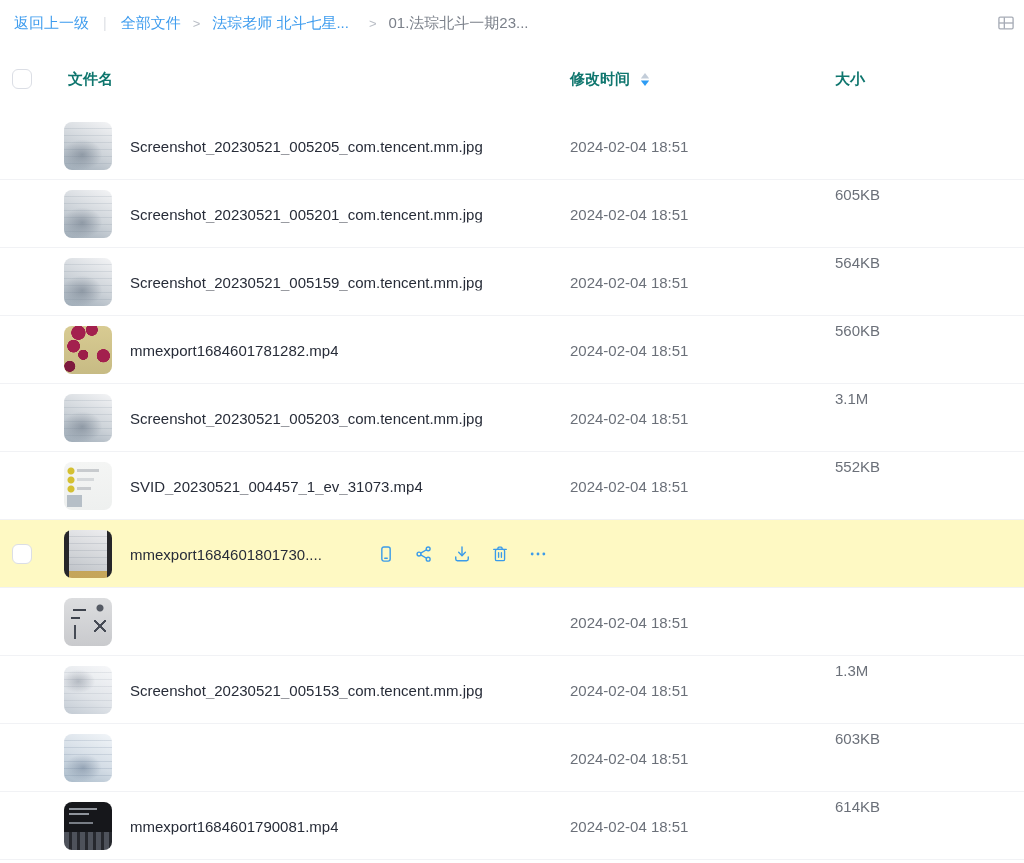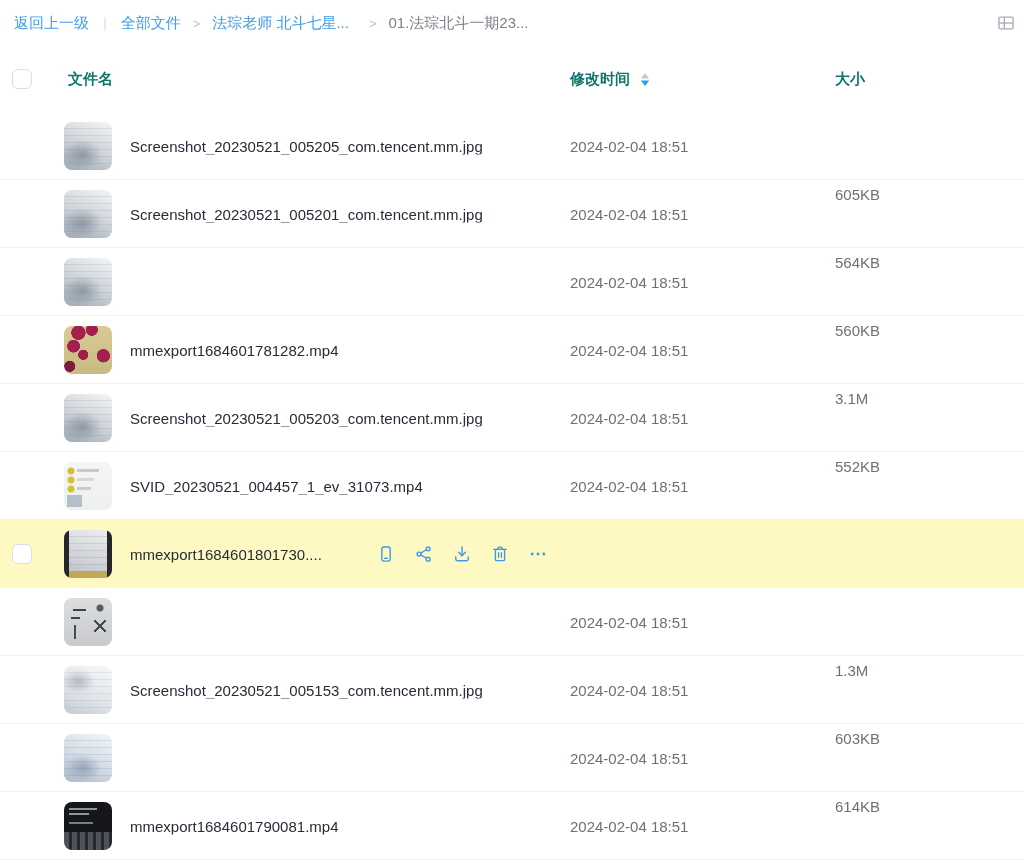--- a/index.html
+++ b/index.html
@@ -153,20 +153,21 @@
 
     <div class="thumb" data-variant="note-gray"></div>
     <span class="fname">Screenshot_20230521_005201_com.tencent.mm.jpg</span>
 
     <span class="ftime">2024-02-04 18:51</span>
     <span class="fsize">564KB</span>
   </div>
       <div class="row">
 
     <div class="thumb" data-variant="note-gray"></div>
+    <span class="fname">Screenshot_20230521_005159_com.tencent.mm.jpg</span>
 
     <span class="ftime">2024-02-04 18:51</span>
     <span class="fsize">560KB</span>
   </div>
       <div class="row">
 
     <div class="thumb" data-variant="beads-tan"></div>
     <span class="fname">mmexport1684601781282.mp4</span>
 
     <span class="ftime">2024-02-04 18:51</span>

